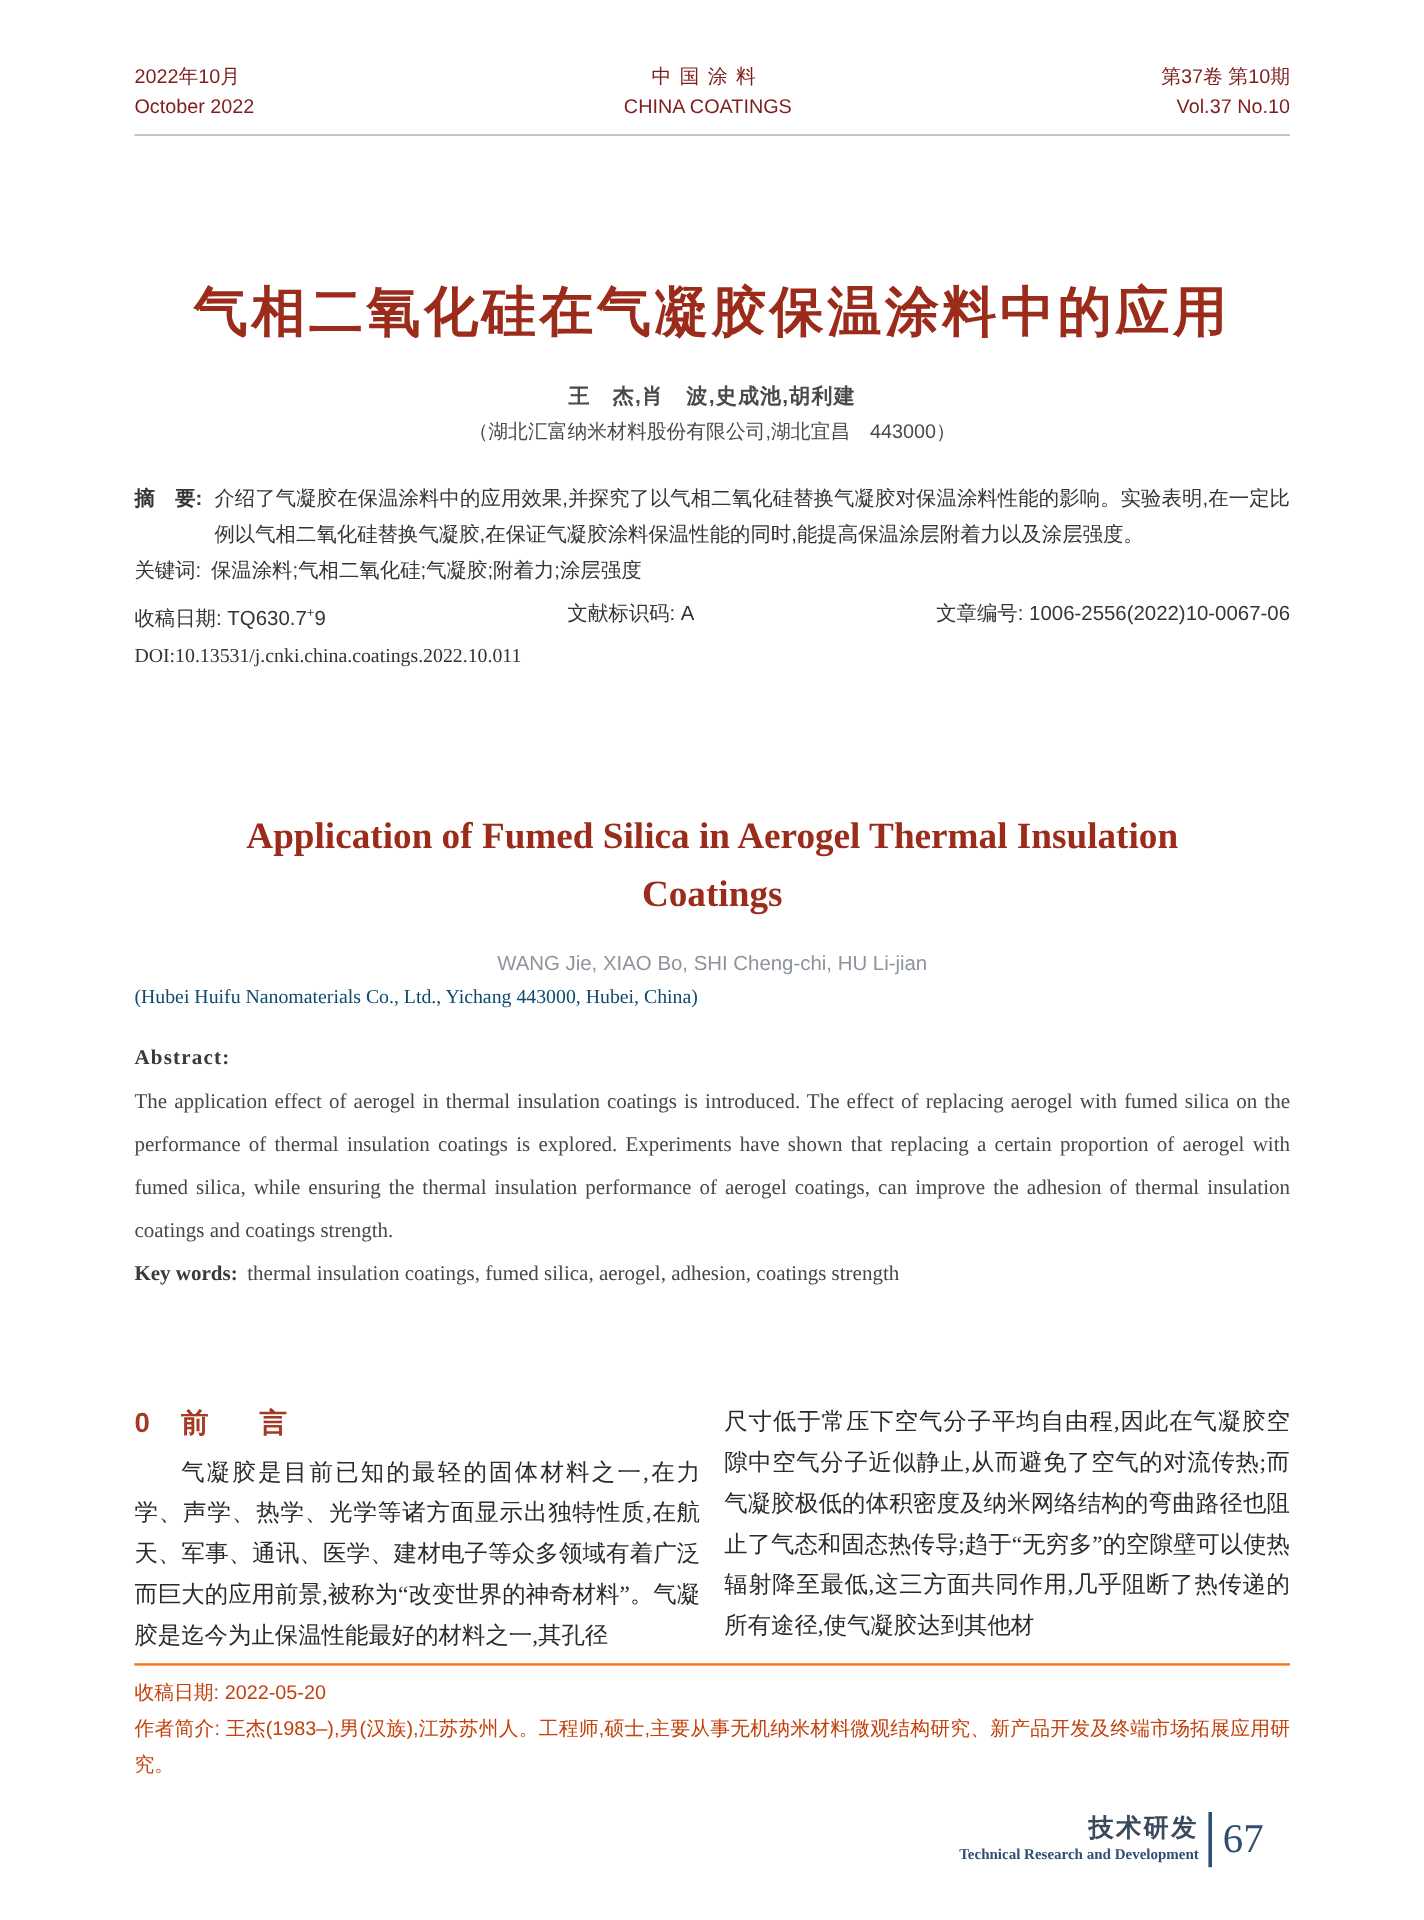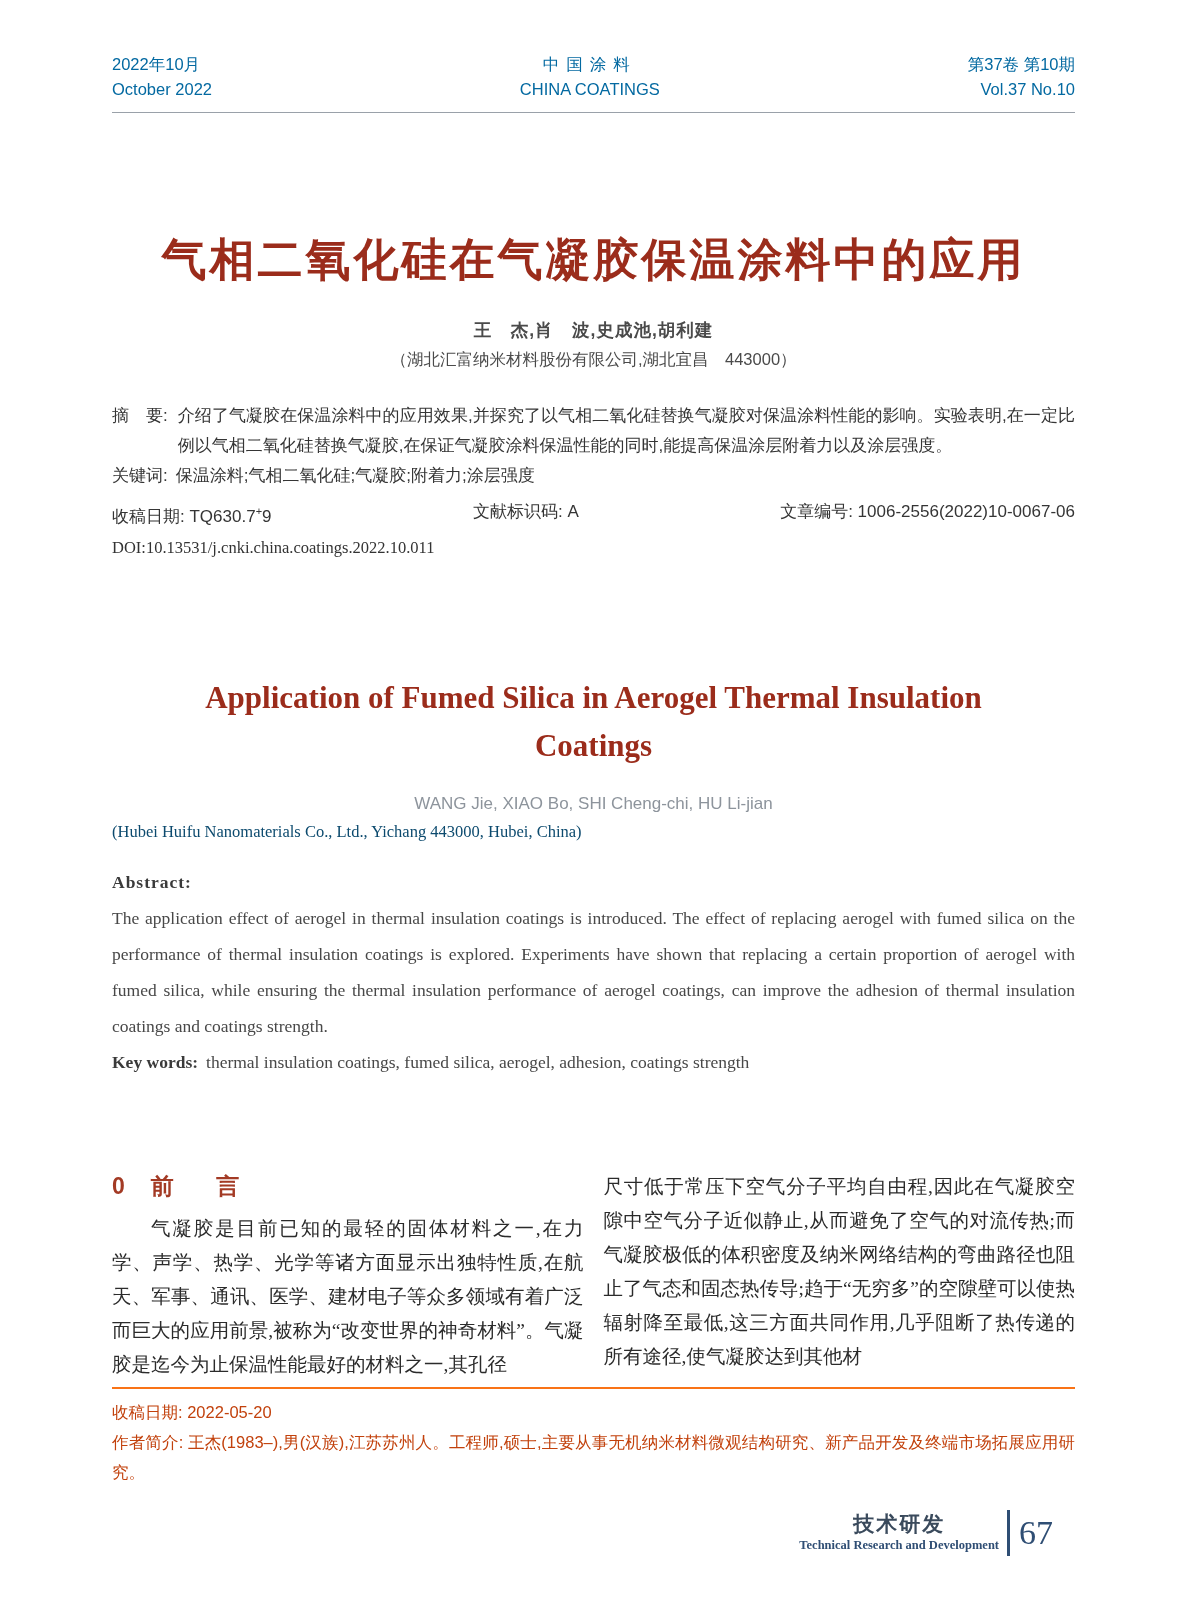--- a/index.html
+++ b/index.html
@@ -8,21 +8,21 @@
     font-family:"Liberation Sans",sans-serif;color:#2e2e2e;
     -webkit-font-smoothing:antialiased;
   }
   .content{padding:0 112px;}
 
   
   .jheader{
     padding-top:52px;padding-bottom:10px;
     display:flex;justify-content:space-between;align-items:flex-end;
     border-bottom:1px solid #9aa1a9;
-    color:#0369a1;font-size:16.5px;line-height:25px;
+    color:#7f1d1d;font-size:16.5px;line-height:25px;
   }
   .jheader .col{display:flex;flex-direction:column;}
   .jheader .col.center{text-align:center;}
   .jheader .col.right{text-align:right;}
   .jname-zh{letter-spacing:7px;}
 
   
   .title-zh{
     margin-top:105px;text-align:center;
     font-family:"Liberation Sans",sans-serif;font-weight:bold;
@@ -34,21 +34,21 @@
     font-size:17.5px;font-weight:bold;color:#4a4a4a;letter-spacing:1px;
   }
   .affil-zh{
     margin-top:7px;text-align:center;
     font-size:16.5px;color:#4a4a4a;
   }
 
   
   .meta{font-size:17px;color:#353535;line-height:29.5px;}
   .abs-zh{margin-top:30px;display:flex;}
-  .abs-zh .lbl{white-space:nowrap;margin-right:10px;}
+  .abs-zh .lbl{white-space:nowrap;margin-right:10px;font-weight:bold;}
   .abs-zh .txt{flex:1;text-align:justify;}
   .kw-zh{margin-top:1px;display:flex;}
   .kw-zh .lbl{white-space:nowrap;margin-right:8px;}
   .clc-row{margin-top:6px;display:flex;justify-content:space-between;}
   .clc-row sup{font-size:11px;}
   .doi-line{
     margin-top:7px;font-family:"Liberation Serif",serif;
     font-size:16.5px;color:#333;
   }
 
@@ -102,21 +102,21 @@
     margin-top:5px;border-top:2px solid #f97316;padding-top:8px;
     font-size:16.5px;color:#c2410c;line-height:30px;
   }
   .footnote .row{text-align:justify;}
 
   
   .pfooter{
     position:absolute;right:134px;bottom:44px;
     display:flex;align-items:center;
   }
-  .pfooter .txtblock{text-align:center;}
+  .pfooter .txtblock{text-align:right;}
   .pfooter .cat-zh{
     font-weight:bold;font-size:21px;color:#3a4a5c;letter-spacing:2px;line-height:24px;
   }
   .pfooter .cat-en{
     font-family:"Liberation Serif",serif;font-weight:bold;
     font-size:12.5px;color:#2f4e74;line-height:18px;
   }
   .pfooter .vbar{width:3px;height:46px;background:#2f4e74;margin:0 9px 0 8px;}
   .pfooter .pnum{
     font-family:"Liberation Serif",serif;font-size:34px;color:#2f4e74;line-height:34px;

